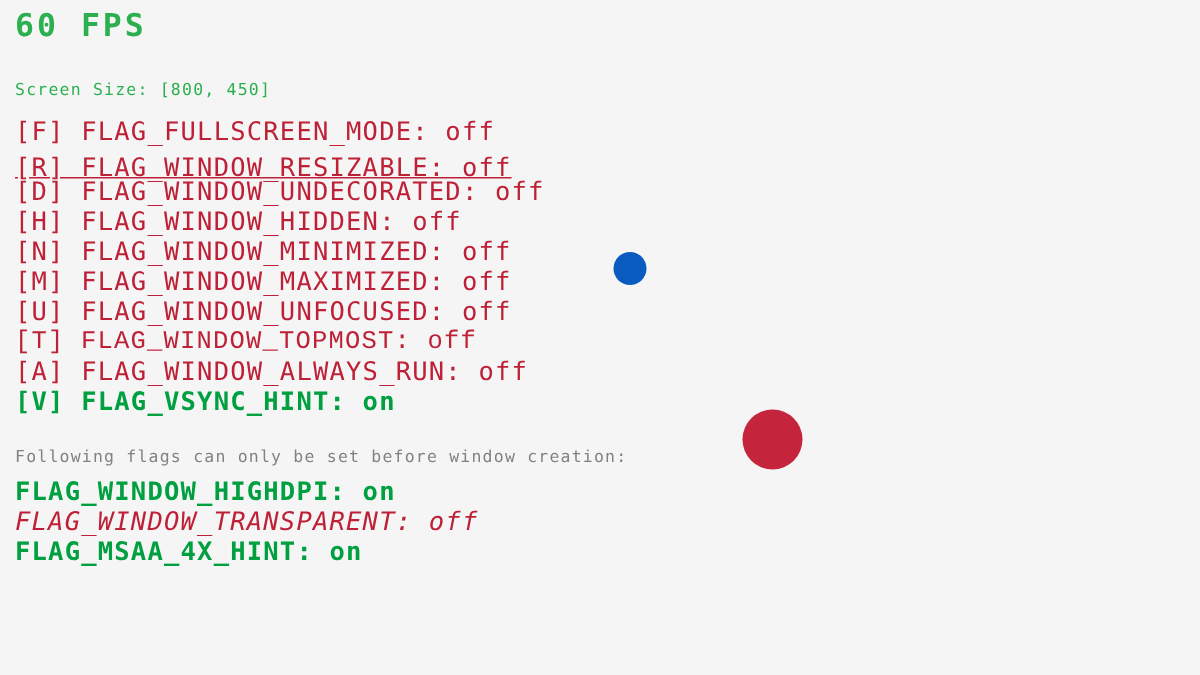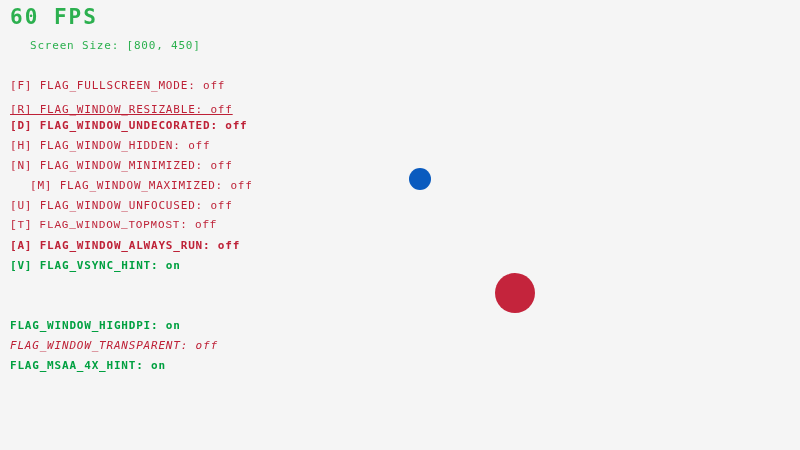--- a/index.html
+++ b/index.html
@@ -37,39 +37,38 @@
     left: 10px;
     top: 7px;
     font-size: 21px;
     font-weight: bold;
     color: #2cb04f;
     letter-spacing: 2px;
   }
 
   .screen-size {
     left: 10px;
-    top: 40px;
+    top: 54px;
     font-size: 11px;
     color: #2cb04f;
     letter-spacing: 0.8px;
-    margin-left: 20px;
   }
 
   .section-header {
     left: 10px;
     font-size: 11px;
     color: #828282;
     letter-spacing: 0.8px;
   }
   .section-header.after  { top: 59px; }
   .section-header.before { top: 299px; }
 
   .flag-line {
     left: 10px;
-    font-size: 11px;
+    font-size: 17px;
     letter-spacing: 0.8px;
   }
   .flag-on  { color: #00a040; font-weight: bold; }
   .flag-off { color: #be2137; }
 
   
   .circle {
     position: absolute;
     border-radius: 50%;
   }
@@ -80,30 +79,31 @@
 <div id="stage">
 
   <div class="txt fps-counter">60 FPS</div>
 
   <div class="txt screen-size">Screen Size: [800, 450]</div>
 
 
   <div id="after-flags">
       <div class="txt flag-line flag-off" style="top: 80px; color: rgb(190, 33, 55);">[F] FLAG_FULLSCREEN_MODE: off</div>
       <div class="txt flag-line flag-off" style="top: 104px; color: rgb(190, 33, 55); text-decoration: underline;">[R] FLAG_WINDOW_RESIZABLE: off</div>
-      <div class="txt flag-line flag-off" style="top: 120px; color: rgb(190, 33, 55); font-weight: bold;">[D] FLAG_WINDOW_UNDECORATED: off</div>
+      <div class="txt flag-line flag-off" style="top: 120px; color: rgb(190, 33, 55);">[D] FLAG_WINDOW_UNDECORATED: off</div>
       <div class="txt flag-line flag-off" style="top: 140px; color: rgb(190, 33, 55);">[H] FLAG_WINDOW_HIDDEN: off</div>
       <div class="txt flag-line flag-off" style="top: 160px; color: rgb(190, 33, 55);">[N] FLAG_WINDOW_MINIMIZED: off</div>
-      <div class="txt flag-line flag-off" style="top: 180px; color: rgb(190, 33, 55); margin-left: 20px;">[M] FLAG_WINDOW_MAXIMIZED: off</div>
+      <div class="txt flag-line flag-off" style="top: 180px; color: rgb(190, 33, 55);">[M] FLAG_WINDOW_MAXIMIZED: off</div>
       <div class="txt flag-line flag-off" style="top: 200px; color: rgb(190, 33, 55);">[U] FLAG_WINDOW_UNFOCUSED: off</div>
       <div class="txt flag-line flag-off" style="top: 220px; color: rgb(190, 33, 55); font-family: Liberation Mono, monospace;">[T] FLAG_WINDOW_TOPMOST: off</div>
-      <div class="txt flag-line flag-off" style="top: 240px; color: rgb(190, 33, 55); font-weight: bold;">[A] FLAG_WINDOW_ALWAYS_RUN: off</div>
+      <div class="txt flag-line flag-off" style="top: 240px; color: rgb(190, 33, 55);">[A] FLAG_WINDOW_ALWAYS_RUN: off</div>
       <div class="txt flag-line flag-on" style="top: 260px; color: rgb(0, 160, 64);">[V] FLAG_VSYNC_HINT: on</div>
     </div>
 
+  <div class="txt section-header before">Following flags can only be set before window creation:</div>
 
   <div id="before-flags">
       <div class="txt flag-line flag-on" style="top: 320px; color: rgb(0, 160, 64);">FLAG_WINDOW_HIGHDPI: on</div>
       <div class="txt flag-line flag-off" style="top: 340px; color: rgb(190, 33, 55); font-style: italic;">FLAG_WINDOW_TRANSPARENT: off</div>
       <div class="txt flag-line flag-on" style="top: 360px; color: rgb(0, 160, 64);">FLAG_MSAA_4X_HINT: on</div>
     </div>
 
   <div id="shapes-layer">
       <div class="circle" style="left: 409px; top: 168px; width: 22px; height: 22px; background: rgb(10, 91, 191);"></div>
       <div class="circle" style="left: 495px; top: 273px; width: 40px; height: 40px; background: rgb(196, 36, 60);"></div>

